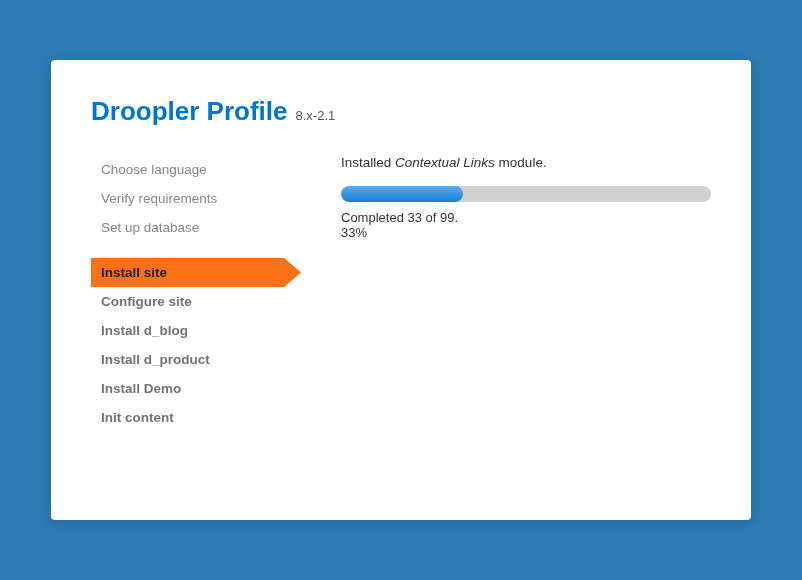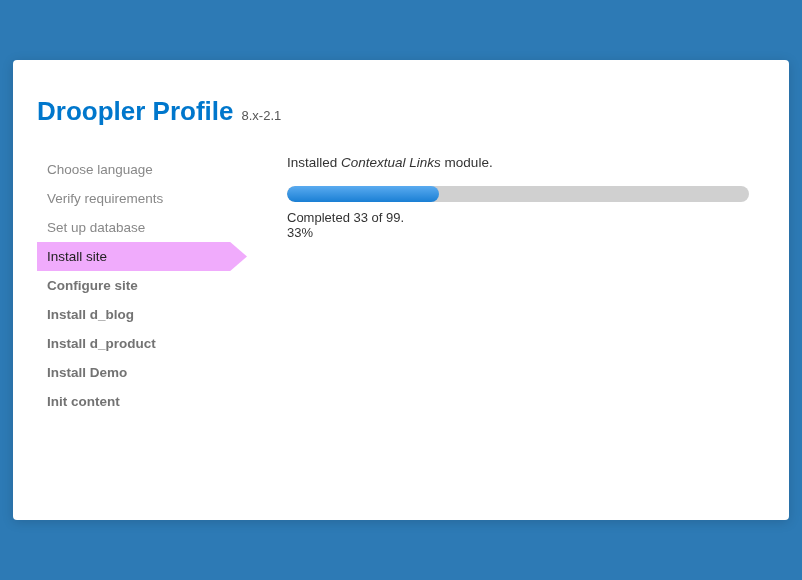--- a/index.html
+++ b/index.html
@@ -10,23 +10,23 @@
       align-items: center;
       justify-content: center;
       width: 802px;
       height: 580px;
       font-family: 'Segoe UI', Arial, sans-serif;
     }
 
     .card {
       background: #fff;
       border-radius: 4px;
-      width: 776px;
+      width: 700px;
       min-height: 460px;
-      padding: 36px 40px 40px 24px;
+      padding: 36px 40px 40px 40px;
       box-shadow: 0 2px 12px rgba(0,0,0,0.15);
     }
 
     .header {
       display: flex;
       align-items: baseline;
       margin-bottom: 28px;
     }
 
     .header-title {
@@ -53,26 +53,27 @@
     }
 
     .sidebar-item {
       font-size: 13.5px;
       padding: 7px 10px;
       color: #888;
       cursor: default;
     }
 
     .sidebar-item.active {
-      background: #f0abfc;
+      background: #f97316;
       color: #222;
-      font-weight: 400;
+      font-weight: 700;
       position: relative;
       clip-path: polygon(0 0, 92% 0, 100% 50%, 92% 100%, 0 100%);
       padding-right: 24px;
+      margin-top: 16px;
     }
 
     .sidebar-item.pending {
       color: #737373;
       font-weight: 700;
     }
 
     .sidebar-item.completed {
       color: #888;
       font-weight: normal;

